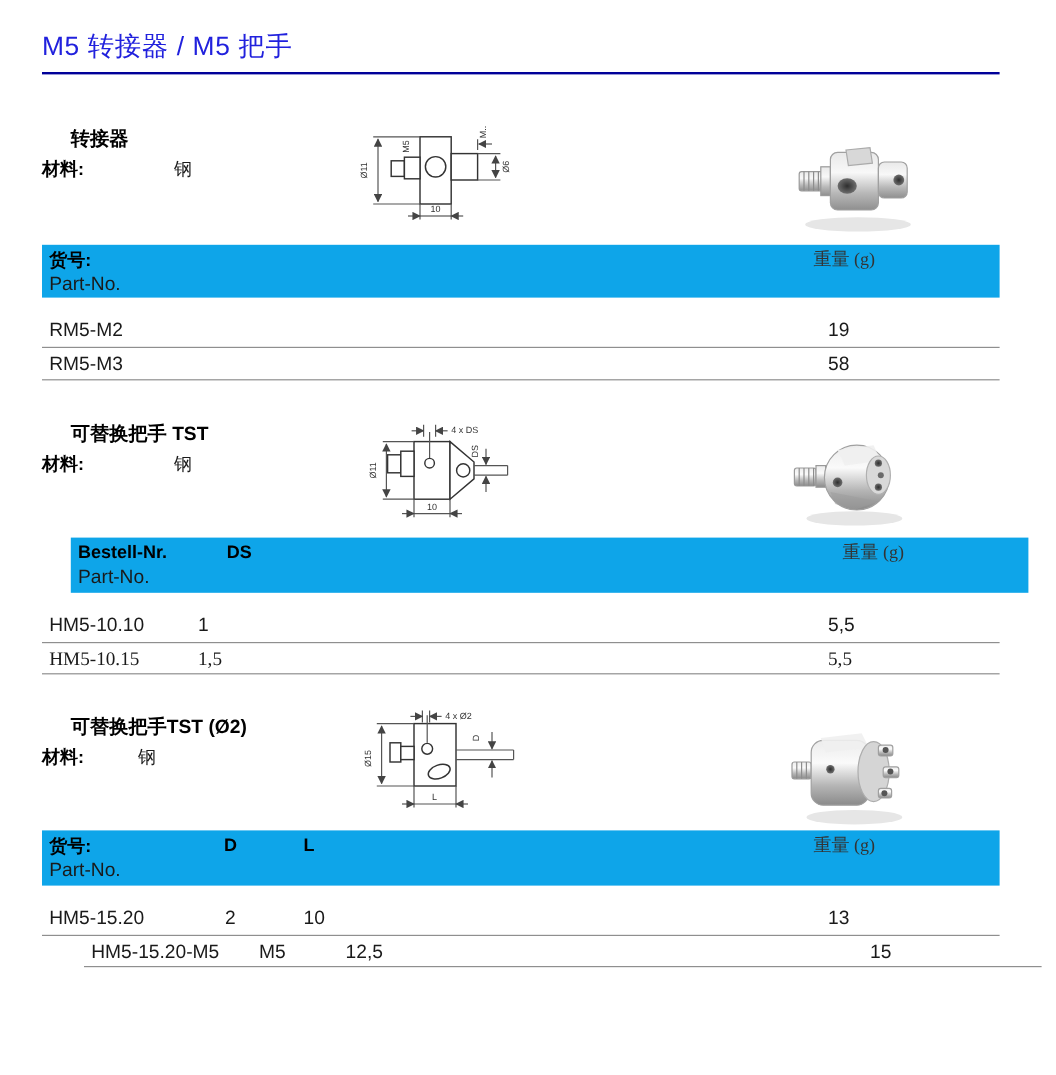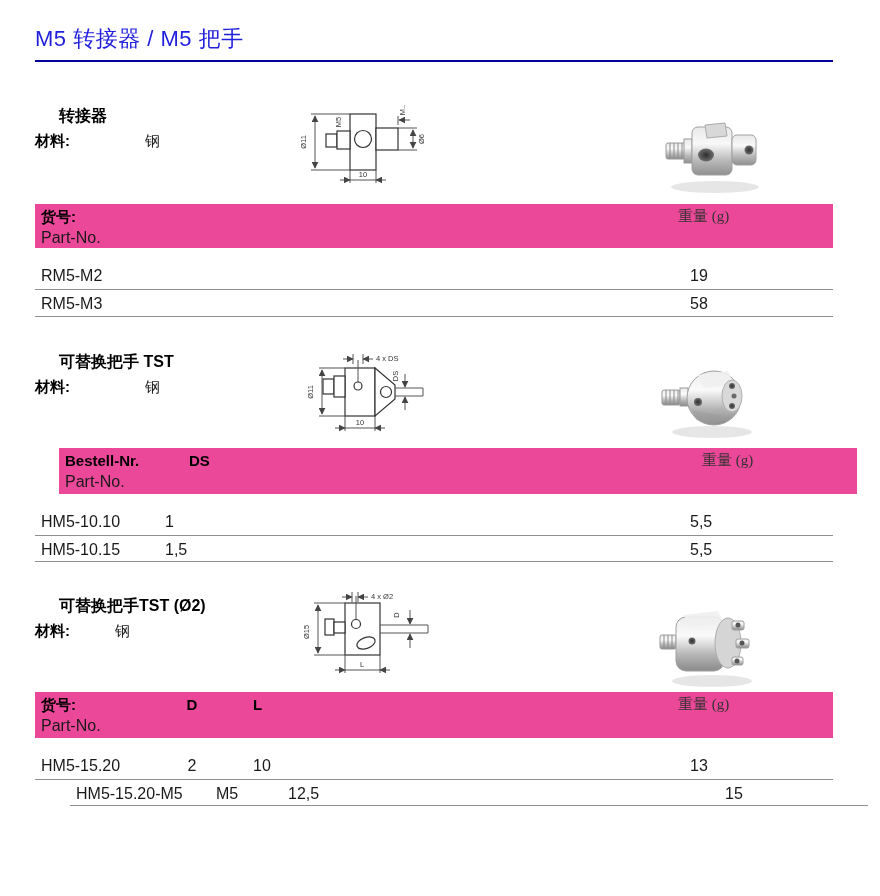--- a/index.html
+++ b/index.html
@@ -27,21 +27,21 @@
   svg.drawing text { font-family:"Liberation Sans", sans-serif; font-size:7.5px; fill:#333; }
   svg.drawing .ln { stroke:#555; stroke-width:1; fill:none; }
   svg.drawing .shape { stroke:#333; stroke-width:1.2; fill:#fff; }
 
   
   svg.photo { position:absolute; }
 
   
   .tbl-head {
     position:absolute; left:35px; width:798px; height:44px;
-    background:#ec4899;
+    background:#0ea5e9;
   }
   .tbl-head .lbl-cn { position:absolute; left:6px; top:4px; font-size:15px; font-weight:700; color:#000; }
   .tbl-head .lbl-en { position:absolute; left:6px; top:25px; font-size:16px; color:#1a1a1a; }
   .tbl-head .col2   { position:absolute; left:130px; top:4px; font-size:15px; font-weight:700; color:#000; }
   .tbl-head .col3   { position:absolute; left:218px; top:4px; font-size:15px; font-weight:700; color:#000; }
   .tbl-head .col-c  { left:140px; width:34px; text-align:center; }
   .weight-lbl {
     position:absolute; left:643px; top:3px;
     font-family:"Liberation Serif", serif; font-size:15px; color:#333; white-space:nowrap;
   }
@@ -212,21 +212,21 @@
       <span class="lbl-cn">Bestell-Nr.</span>
       <span class="col2">DS</span>
       <span class="lbl-en">Part-No.</span>
       <span class="weight-lbl">重量 (g)</span>
     </div>
     <div class="tbl-row" style="top:508px; height:28px;">
       <span class="cell-part">HM5-10.10</span>
       <span class="cell-2">1</span>
       <span class="cell-weight">5,5</span>
     </div>
-    <div class="tbl-row" style="top:536px; height:26px;">
+    <div class="tbl-row" style="top:536px; height:26px;font-family:Liberation Serif, serif;">
       <span class="cell-part">HM5-10.15</span>
       <span class="cell-2">1,5</span>
       <span class="cell-weight">5,5</span>
     </div>
   </section>
 
   <section>
     <h2 class="section-title" style="top:596px;">可替换把手TST (Ø2)</h2>
     <span class="material-label" style="top:622px;">材料:</span>
     <span class="material-value" style="left:115px; top:622px;">钢</span>

